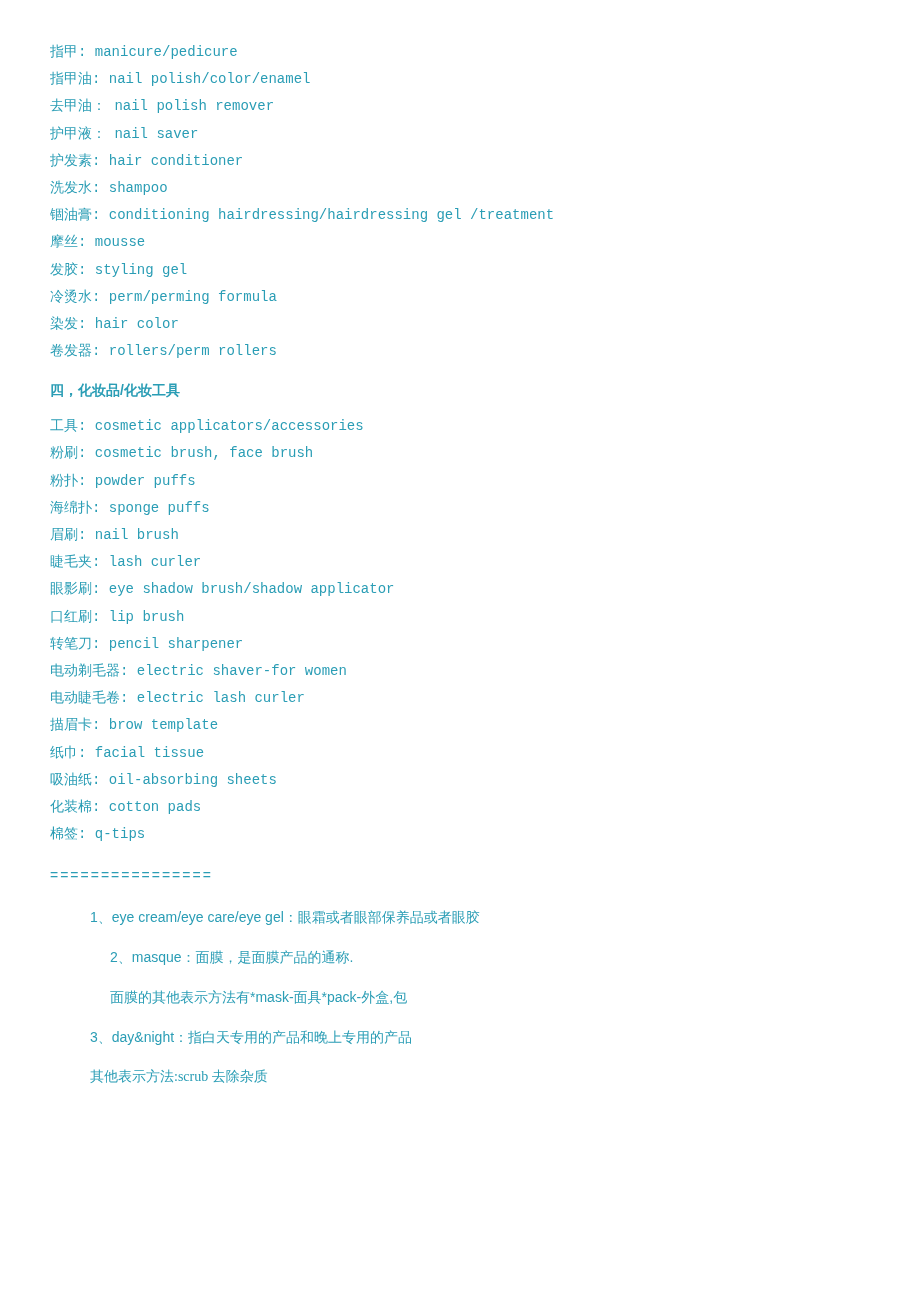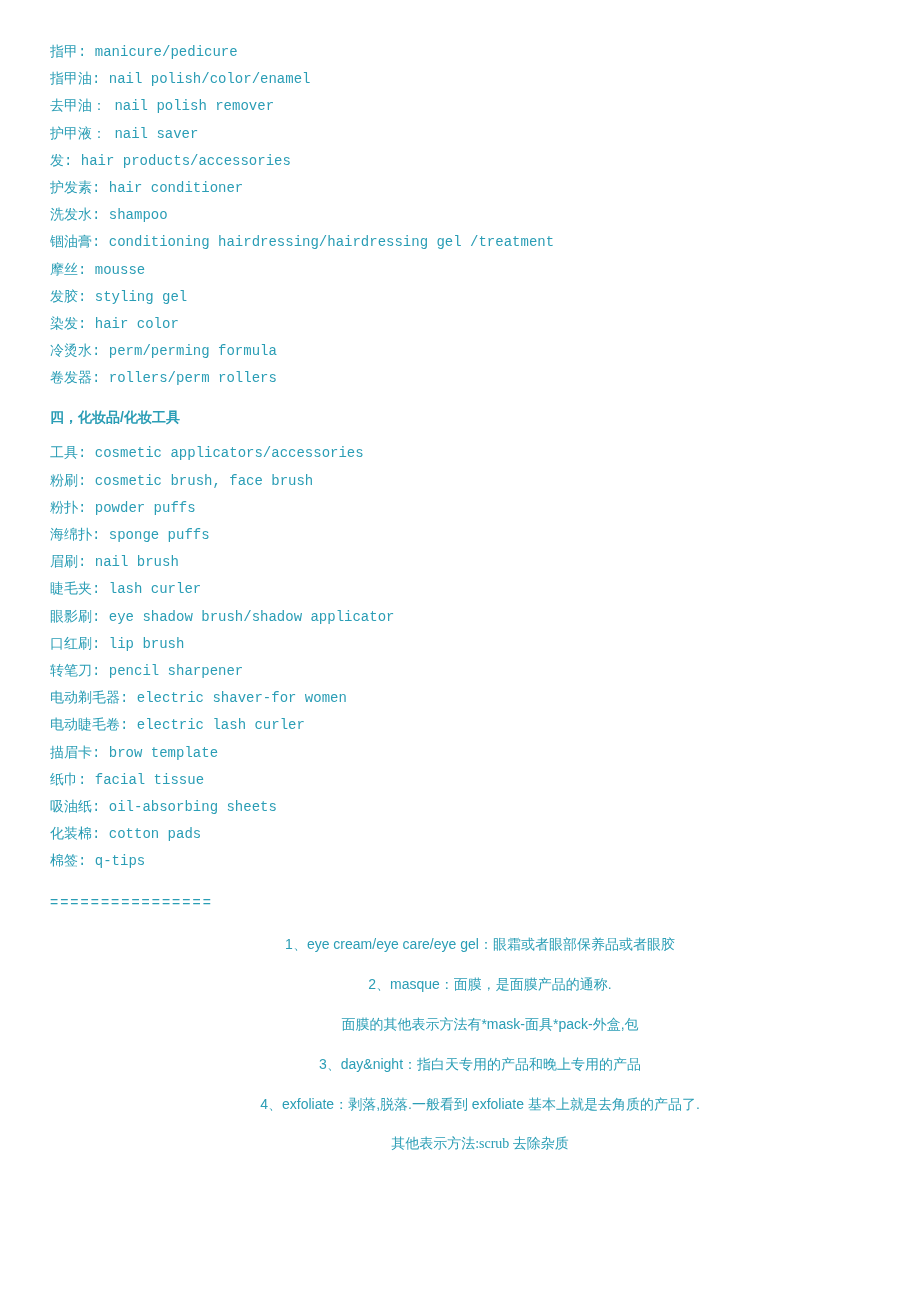--- a/index.html
+++ b/index.html
@@ -52,42 +52,39 @@
     <div class="line">
       <span>指甲油: </span><span>nail polish/color/enamel</span>
     </div>
     <div class="line">
       <span>去甲油：</span><span> nail polish remover</span>
     </div>
     <div class="line">
       <span>护甲液：</span><span> nail saver</span>
     </div>
     <div class="line">
-      <span>发: </span><span>hair products/accessories</span>
-    </div>
-    <div class="line">
       <span>护发素: </span><span>hair conditioner</span>
     </div>
     <div class="line">
       <span>洗发水: </span><span>shampoo</span>
     </div>
     <div class="line">
       <span>锢油膏: </span><span>conditioning hairdressing/hairdressing gel /treatment</span>
     </div>
     <div class="line">
       <span>摩丝: </span><span>mousse</span>
     </div>
     <div class="line">
       <span>发胶: </span><span>styling gel</span>
     </div>
     <div class="line">
-      <span>染发: </span><span>hair color</span>
+      <span>冷烫水: </span><span>perm/perming formula</span>
     </div>
     <div class="line">
-      <span>冷烫水: </span><span>perm/perming formula</span>
+      <span>染发: </span><span>hair color</span>
     </div>
     <div class="line">
       <span>卷发器: </span><span>rollers/perm rollers</span>
     </div>
   </div>
 
   <div class="section-header" style="">四，化妆品/化妆工具</div>
 
   <div>
     <div class="line">
@@ -135,21 +132,21 @@
     <div class="line">
       <span>化装棉: </span><span>cotton pads</span>
     </div>
     <div class="line">
       <span>棉签: </span><span>q-tips</span>
     </div>
   </div>
 
   <div class="divider">================</div>
 
-  <div style=" text-align: center;">
+  <div style="">
 
     <div class="note-block">
       <div class="note-line">
         <span>1、</span><span>eye cream/eye care/eye gel</span><span>：</span><span>眼霜或者眼部保养品或者眼胶</span>
       </div>
     </div>
 
     <div class="note-block" style="margin-left: 60px;">
       <div class="note-line">
         <span>2、</span><span>masque</span><span>：</span><span>面膜，是面膜产品的通称.</span>
@@ -161,25 +158,20 @@
         <span>面膜的其他表示方法有*mask-面具*pack-外盒,包</span>
       </div>
     </div>
 
     <div class="note-block">
       <div class="note-line">
         <span>3、</span><span>day&amp;night</span><span>：</span><span>指白天专用的产品和晚上专用的产品</span>
       </div>
     </div>
 
-    <div class="note-block">
-      <div class="note-line">
-        <span>4、</span><span>exfoliate</span><span>：</span><span>剥落,脱落.一般看到 exfoliate 基本上就是去角质的产品了.</span>
-      </div>
-    </div>
 
     <div class="note-block" style="margin-top: 5px; font-family: Liberation Serif, serif;">
       <div class="note-line">
         <span>其他表示方法:scrub 去除杂质</span>
       </div>
     </div>
 
   </div>
 
 </div>

